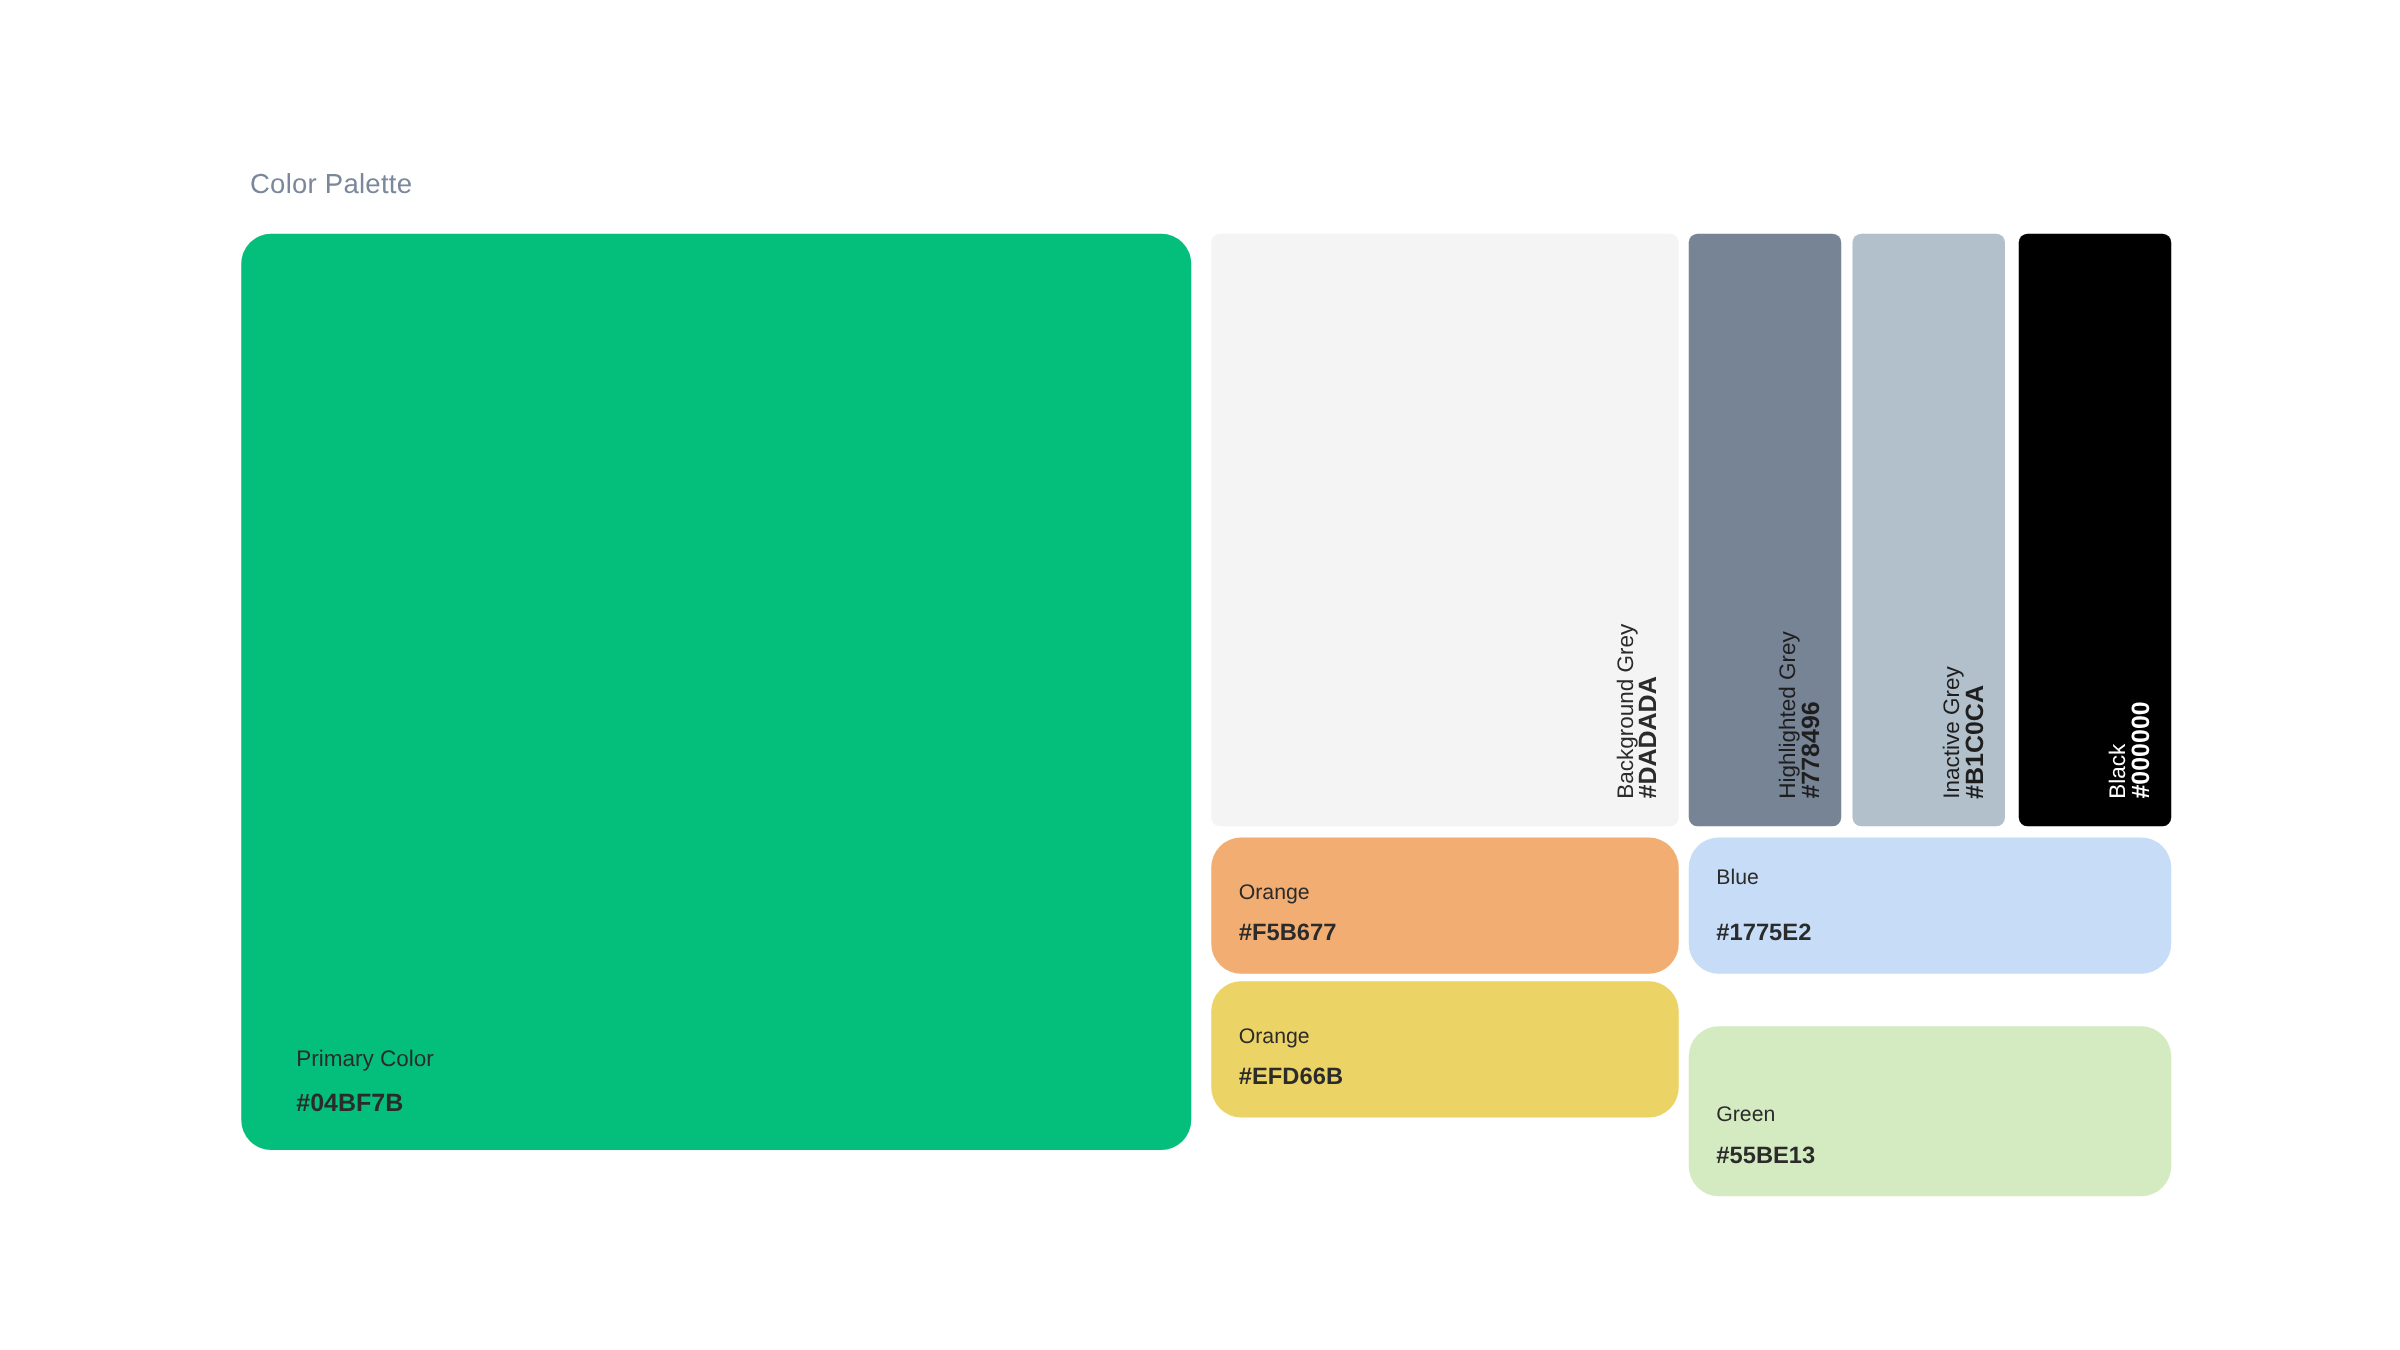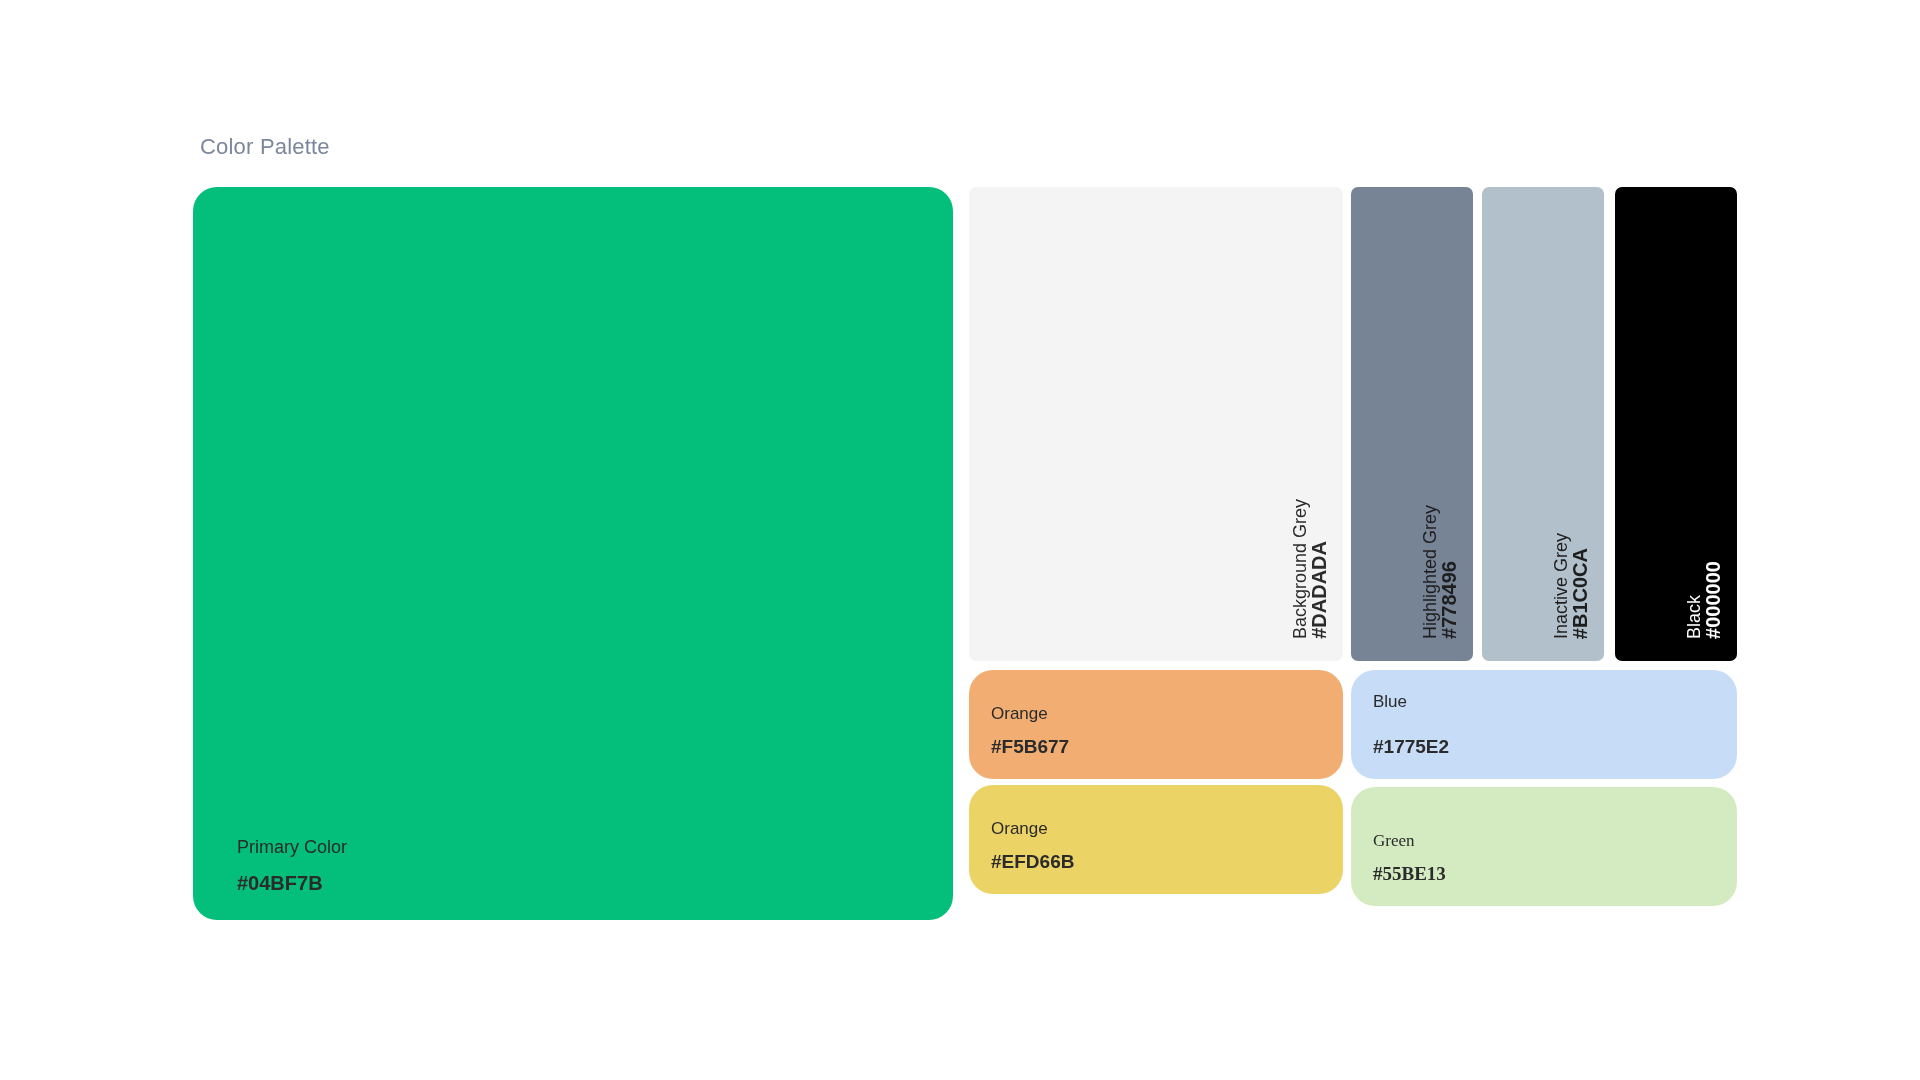--- a/index.html
+++ b/index.html
@@ -113,21 +113,21 @@
 
   
   #swatch-primary          { left: 0px;    top: 0px;   width: 760px; height: 733px; }
   #swatch-background-grey  { left: 776px;  top: 0px;   width: 374px; height: 474px; }
   #swatch-highlighted-grey { left: 1158px; top: 0px;   width: 122px; height: 474px; }
   #swatch-inactive-grey    { left: 1289px; top: 0px;   width: 122px; height: 474px; }
   #swatch-black            { left: 1422px; top: 0px;   width: 122px; height: 474px; }
   #swatch-orange           { left: 776px;  top: 483px; width: 374px; height: 109px; }
   #swatch-blue             { left: 1158px; top: 483px; width: 386px; height: 109px; }
   #swatch-yellow           { left: 776px;  top: 598px; width: 374px; height: 109px; }
-  #swatch-green            { left: 1158px; top: 600px; width: 386px; height: 119px; font-family: Liberation Serif, serif; }
+  #swatch-green            { left: 1158px; top: 634px; width: 386px; height: 136px; }
 </style>
 </head>
 <body>
 
 <div id="palette-page">
 
   <div id="page-title">Color Palette</div>
 
   <div id="palette-grid">
 

